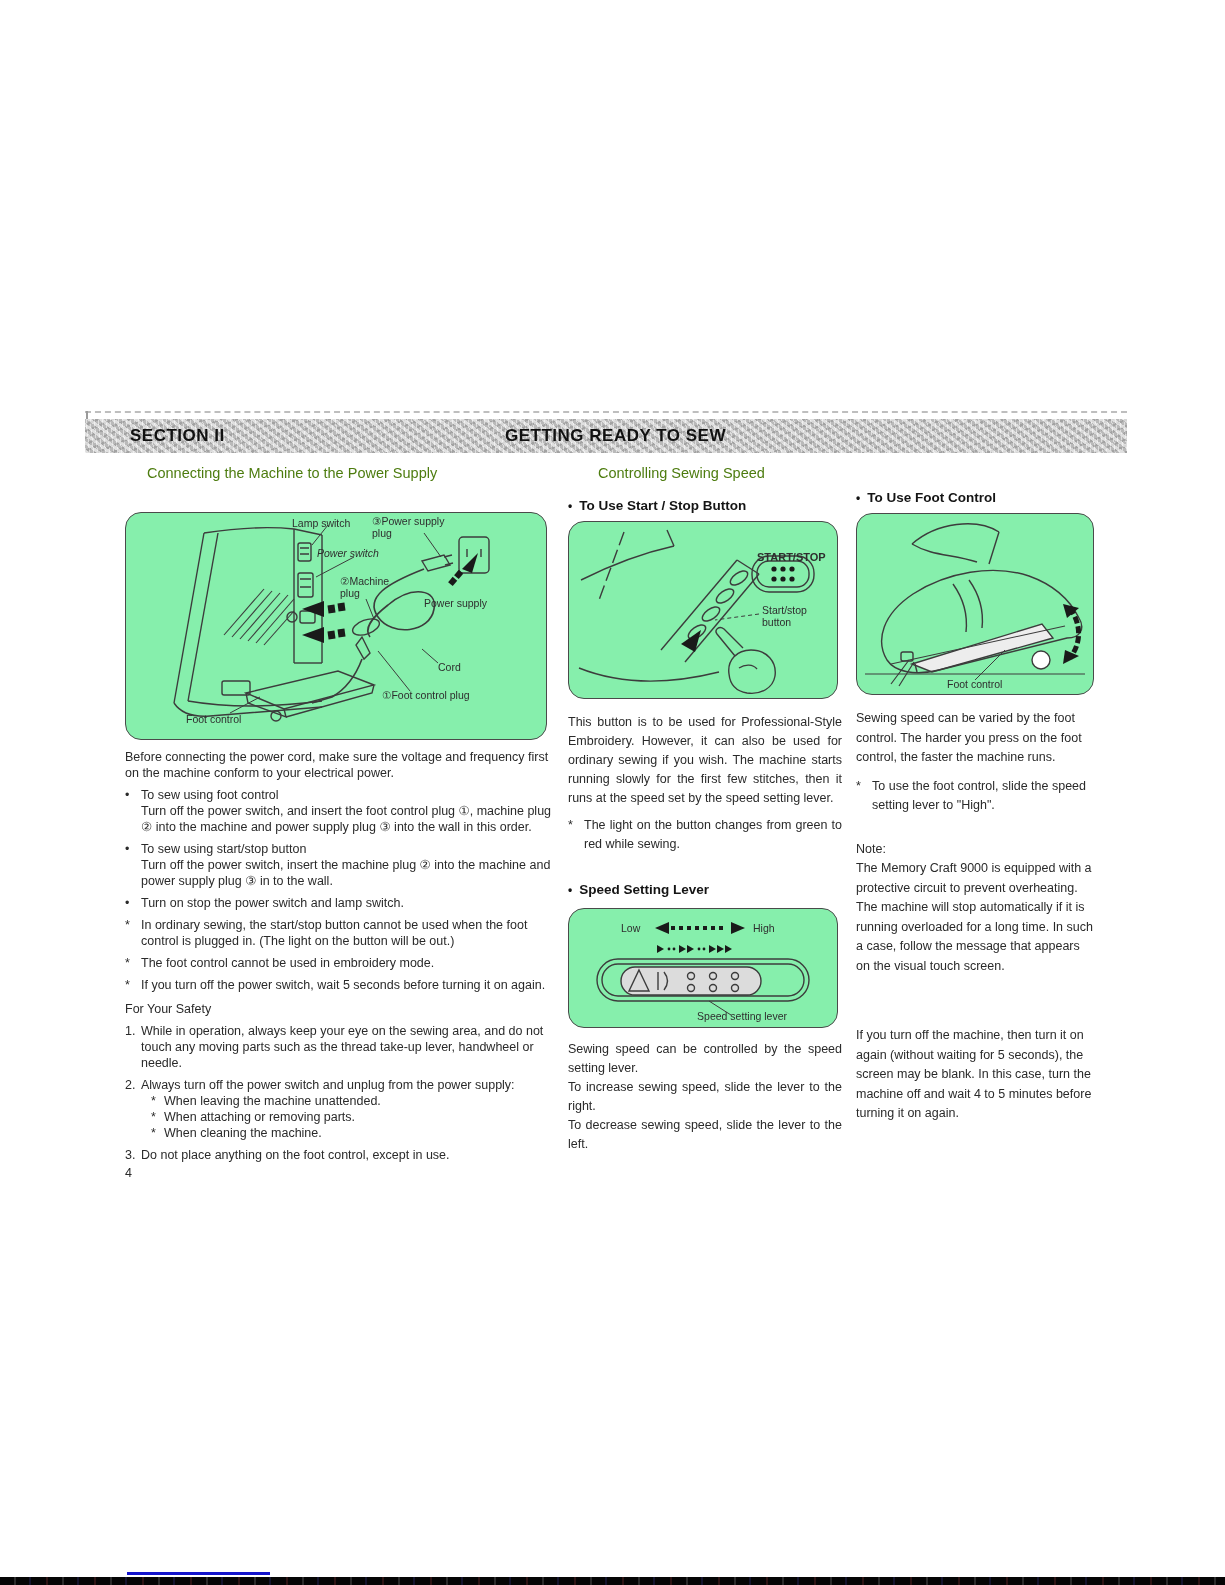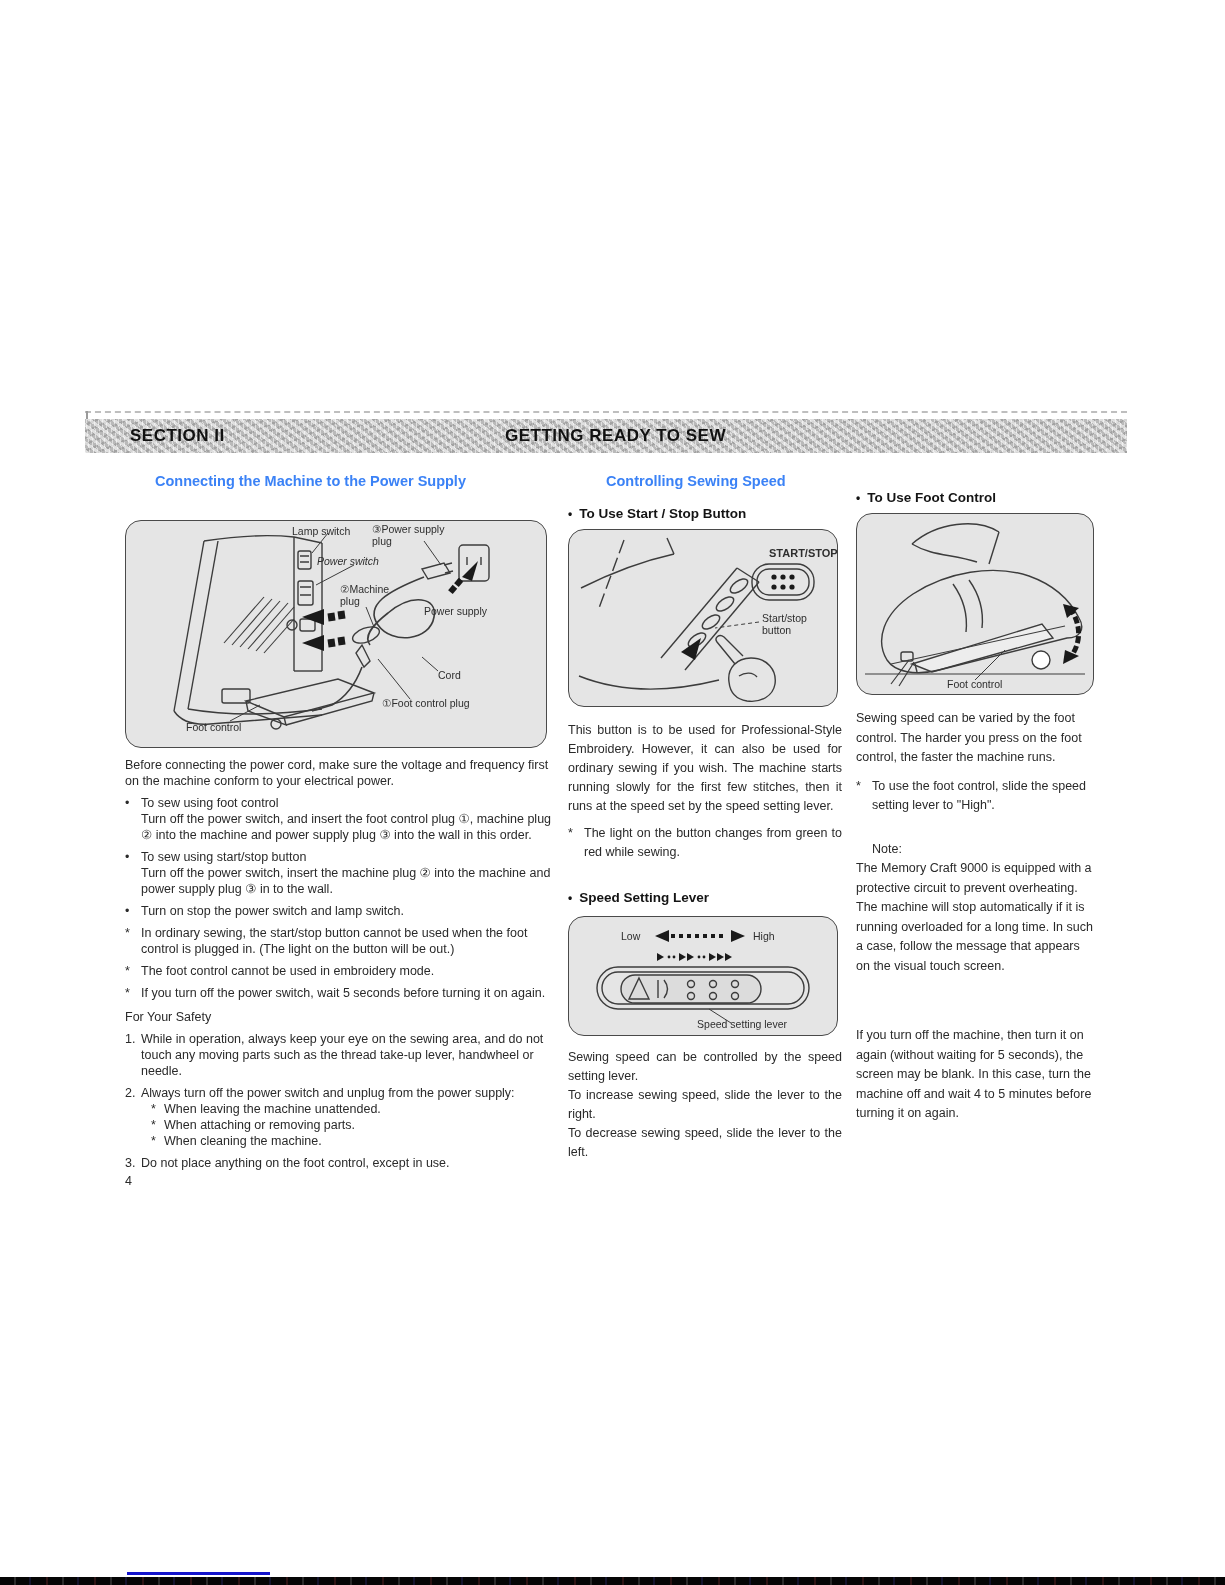--- a/index.html
+++ b/index.html
@@ -14,26 +14,26 @@
           repeating-linear-gradient(84deg, rgba(255,255,255,.40) 0 1px, rgba(140,140,140,.25) 1px 4px);}
   .band .sec{position:absolute;left:45px;top:7px;font-weight:bold;font-size:17px;letter-spacing:.5px;color:#111;}
   .band .ttl{position:absolute;left:420px;top:7px;font-weight:bold;font-size:17px;letter-spacing:.5px;color:#111;}
   .tick{position:absolute;left:86px;top:411px;width:2px;height:14px;background:#9a9a9a;}
 
   .col{position:absolute;font-size:12.5px;line-height:16px;}
   .col-left{left:125px;top:456px;width:428px;}
   .col-mid{left:568px;top:456px;width:274px;}
   .col-right{left:856px;top:490px;width:240px;}
 
-  h2{font-size:14.5px;line-height:18px;font-weight:bold;color:#3b82f6;margin:16px;}
+  h2{font-size:14.5px;line-height:18px;font-weight:normal;color:#4d7c0f;margin:8px;}
   .h-indent{padding-left:14px;}
   .sub-h{display:flex;gap:7px;font-weight:bold;font-size:13.5px;color:#141414;margin:0;}
   .sub-h .b{font-size:12px;}
 
-  .figure{position:relative;border:1.5px solid #4a4a4a;border-radius:16px;background:#e5e5e5;box-sizing:border-box;}
+  .figure{position:relative;border:1.5px solid #4a4a4a;border-radius:16px;background:#86efac;box-sizing:border-box;}
   .fig-left{width:422px;height:228px;margin-top:30px;}
   .fig-ss{width:270px;height:178px;margin-top:7px;}
   .fig-sl{width:270px;height:120px;margin-top:10px;text-align:right;}
   .fig-fc{width:238px;height:182px;margin-top:7px;}
   .figure svg{position:absolute;left:0;top:0;}
   .lbl{position:absolute;font-size:10.5px;line-height:12px;color:#2e2e2e;white-space:normal;}
   .lbl-bold{font-weight:bold;font-size:11px;letter-spacing:0;}
 
   .para{margin:0;}
   .mt9{margin-top:9px;} .mt14{margin-top:14px;}
@@ -41,21 +41,21 @@
   .li .mark{width:16px;flex:0 0 16px;}
   .li .body{flex:1;}
   .sub-li{display:flex;margin-top:0;}
   .sub-li .mark{width:13px;flex:0 0 13px;margin-left:10px;}
   .safety-h{margin-top:8px;}
   .pagenum{margin-top:2px;}
 
   .airy{line-height:19px;text-align:justify;}
   .airy-r{line-height:19.5px;}
   .gap28{margin-top:28px;}
-  .gap24{margin-top:24px;margin-left:16px;}
+  .gap24{margin-top:24px;}
   .gap50{margin-top:50px;}
 
   .blue-line{position:absolute;left:127px;top:1572px;width:143px;height:3px;background:#1313cc;}
   .bottom-band{position:absolute;left:0;top:1577px;width:1225px;height:8px;
     background:repeating-linear-gradient(90deg,#050505 0 14px,#2b2b2b 14px 16px,#050505 16px 29px,#14142e 29px 31px,#050505 31px 46px,#2e1414 46px 48px);}
 </style>
 </head>
 <body>
 
 <div class="page">
@@ -255,21 +255,21 @@
         <g fill="#1a1a1a" stroke="none">
           <circle cx="205" cy="47" r="2.6"></circle>
             <circle cx="214" cy="47" r="2.6"></circle>
             <circle cx="223" cy="47" r="2.6"></circle>
           <circle cx="205" cy="57" r="2.6"></circle>
             <circle cx="214" cy="57" r="2.6"></circle>
             <circle cx="223" cy="57" r="2.6"></circle>
           <polygon points="112,122 132,108 126,130"></polygon>
         </g>
       </svg>
-      <span class="lbl lbl-bold" style="left:188px;top:17px;margin-left:12px;">START/STOP</span>
+      <span class="lbl lbl-bold" style="left:188px;top:29px;">START/STOP</span>
       <span class="lbl" style="left:193px;top:82px;width:60px;">Start/stop button</span>
     </div>
 
     <p class="para airy mt14">This button is to be used for Professional-Style Embroidery. However, it can also be used for ordinary sewing if you wish. The machine starts running slowly for the first few stitches, then it runs at the speed set by the speed setting lever.</p>
 
     <div class="li airy" style="margin-top:8px;">
       <span class="mark">*</span>
       <span class="body">The light on the button changes from green to red while sewing.</span>
     </div>
 

